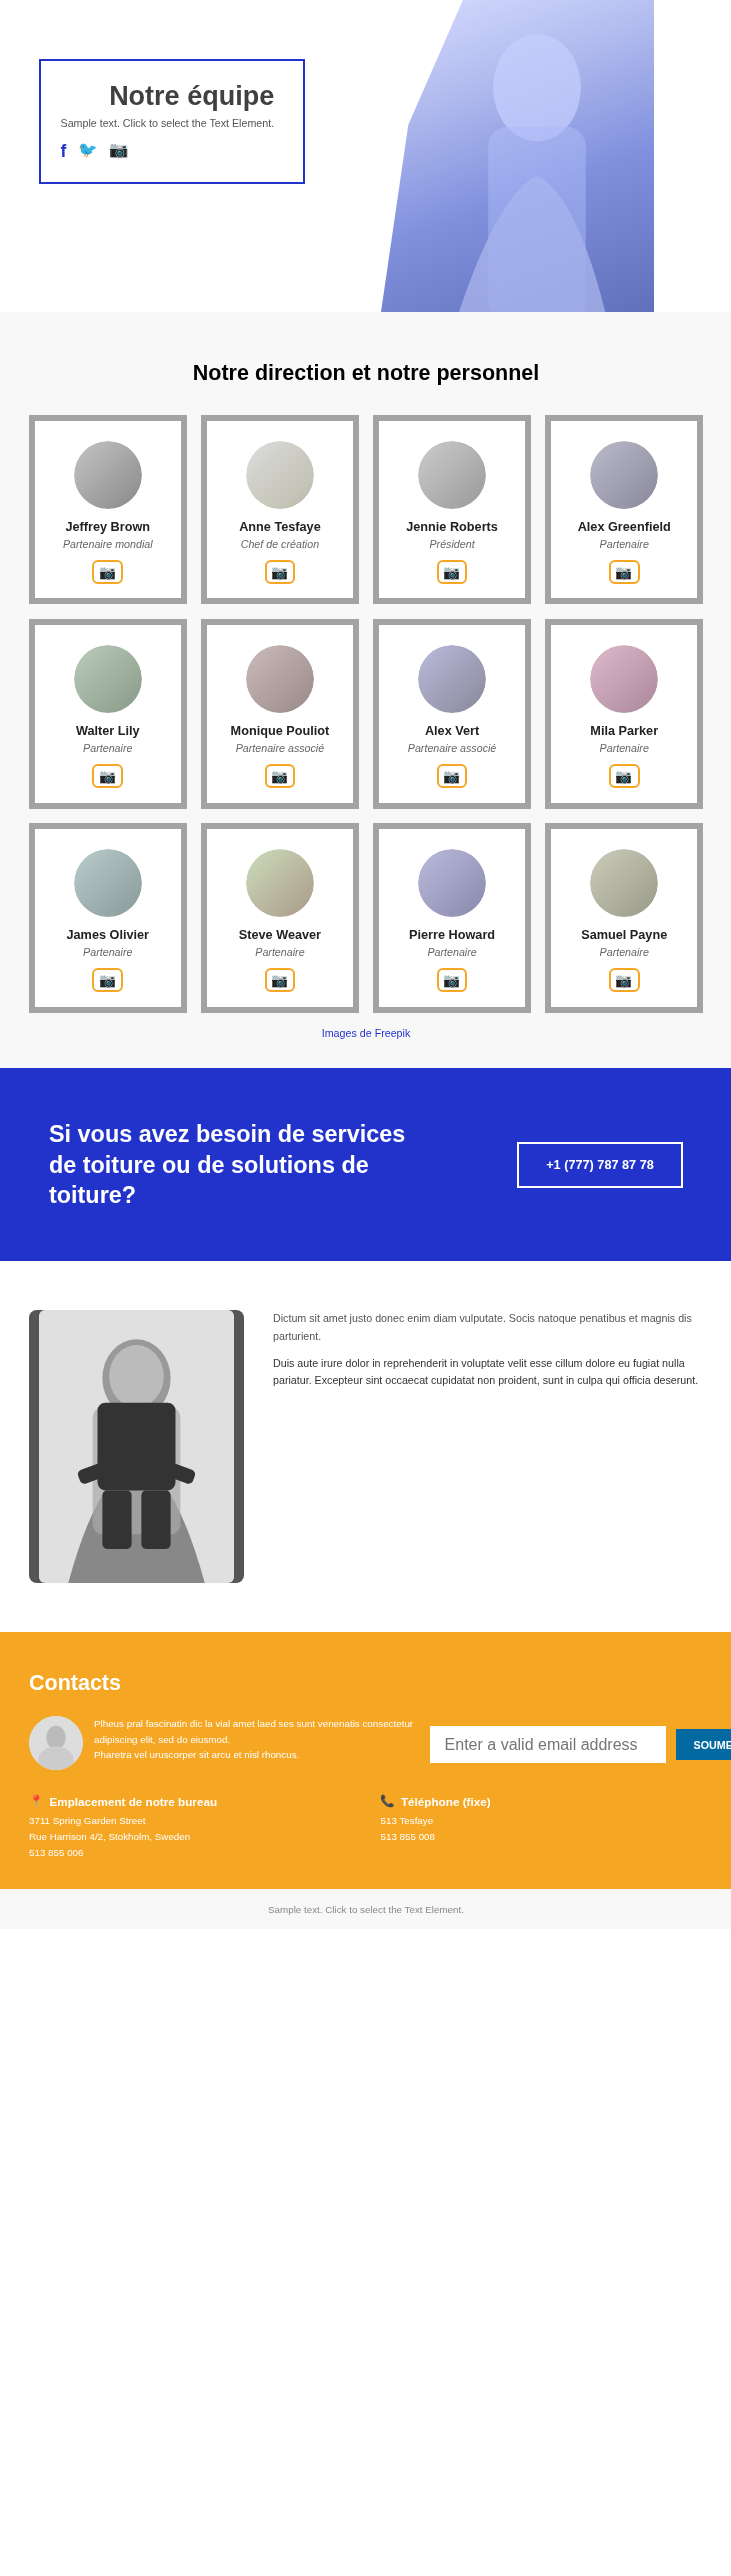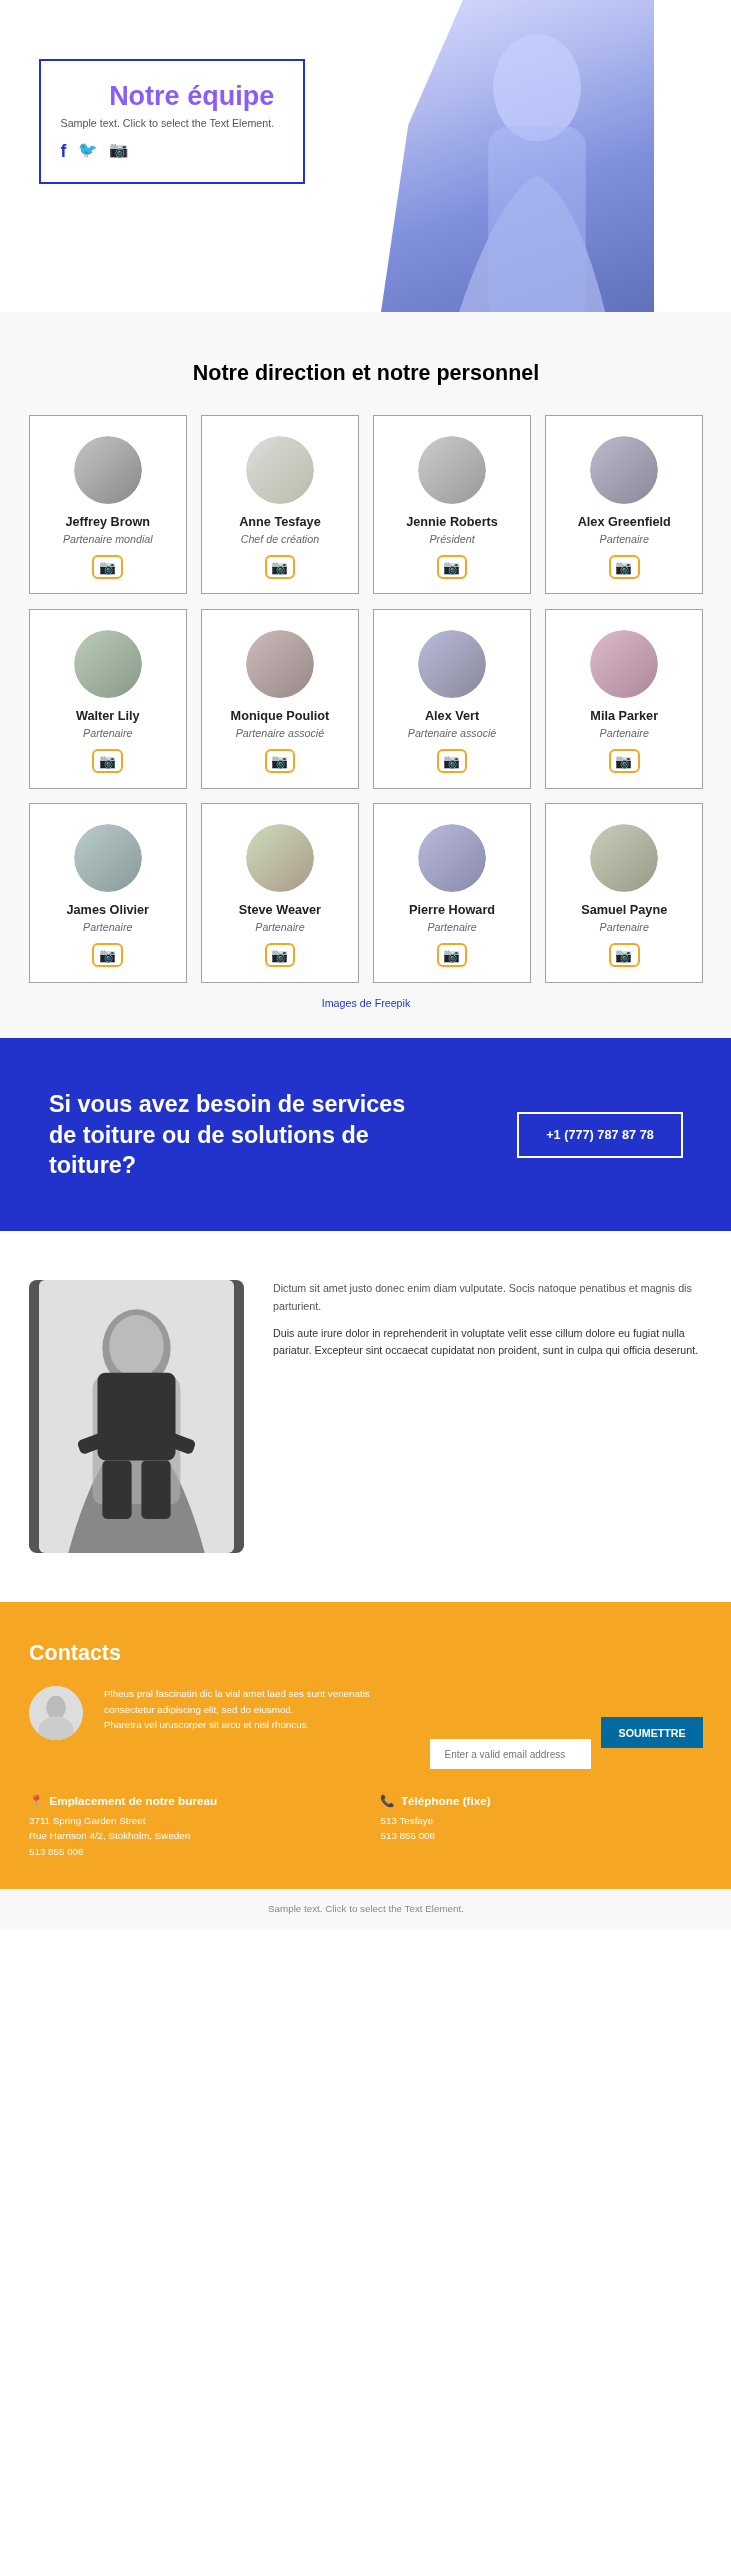--- a/index.html
+++ b/index.html
@@ -19,21 +19,21 @@
       z-index: 2;
     }
     .hero-box {
       border: 2.9px solid #2233cc;
       padding: 19.5px 29px 19.5px 19.5px;
       display: inline-block;
     }
     .hero-title {
       font-size: 27px;
       font-weight: bold;
-      color: #8b5cf6;
+      color: #404040;
       text-align: right;
     }
     .hero-subtitle {
       font-size: 10.7px;
       color: #555;
       margin-top: 5.9px;
     }
     .social-icons {
       display: flex;
       gap: 11.7px;
@@ -65,21 +65,21 @@
       margin-bottom: 29px;
       color: #000000;
     }
     .team-grid {
       display: grid;
       grid-template-columns: repeat(4, 1fr);
       gap: 14.6px;
     }
     .team-card {
       background: #fff;
-      border: 1px solid #a3a3a3;
+      border: 6px solid #a3a3a3;
       padding: 19.5px 14.6px 14.6px;
       display: flex;
       flex-direction: column;
       align-items: center;
       text-align: right;
     }
     .team-avatar {
       width: 68px;
       height: 68px;
       border-radius: 50%;
@@ -213,21 +213,21 @@
       padding: 39px 29px 29px;
     }
     .contacts-title {
       font-size: 21.5px;
       font-weight: bold;
       color: #fff;
       margin-bottom: 19.5px;
     }
     .contacts-top {
       display: flex;
-      gap: 21px;
+      gap: 11px;
       align-items: flex-start;
       margin-bottom: 19.5px;
     }
     .contacts-avatar {
       width: 54px;
       height: 54px;
       border-radius: 50%;
       background: #ddd;
       overflow: hidden;
       flex-shrink: 0;
@@ -241,24 +241,23 @@
     .email-row {
       display: flex;
       gap: 9.8px;
       align-items: center;
       margin-top: 9.8px;
     }
     .email-input {
       flex: 1;
       padding: 9.8px 14.6px;
       border: none;
-      font-size: 10px;
+      font-size: 16px;
       color: #999;
       outline: none;
-      margin-top: 43px;
     }
     .submit-button {
       background: #0369a1;
       color: #fff;
       border: none;
       padding: 9.8px 17.6px;
       font-size: 10.7px;
       font-weight: bold;
       cursor: pointer;
       white-space: nowrap;

